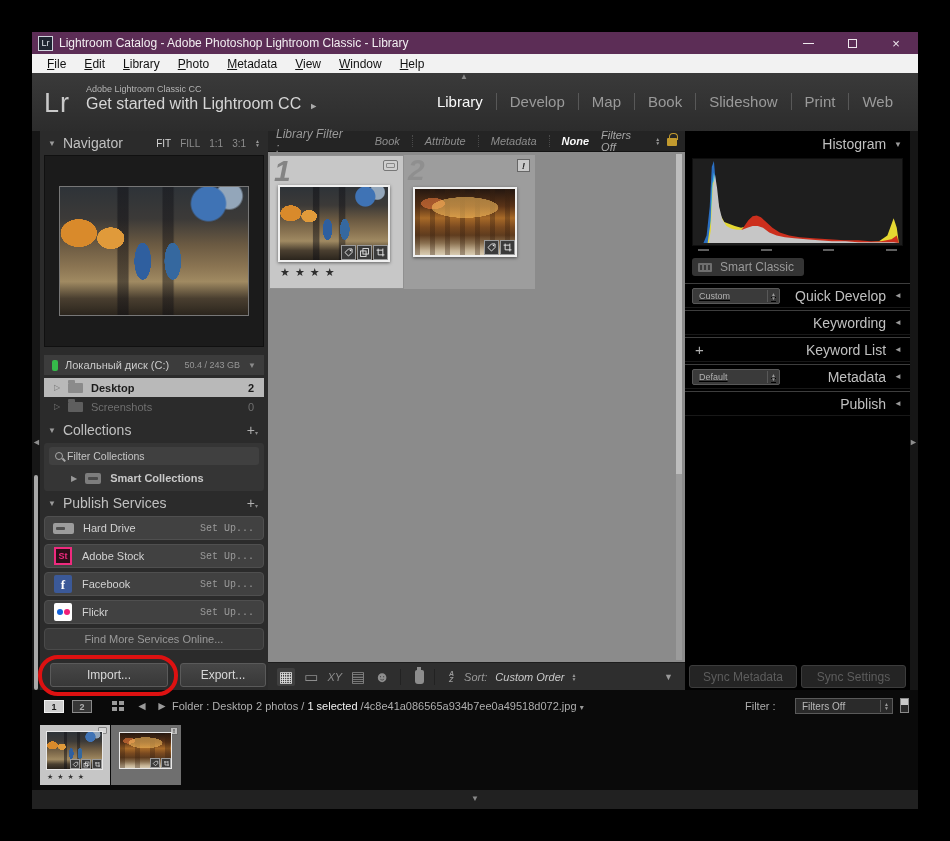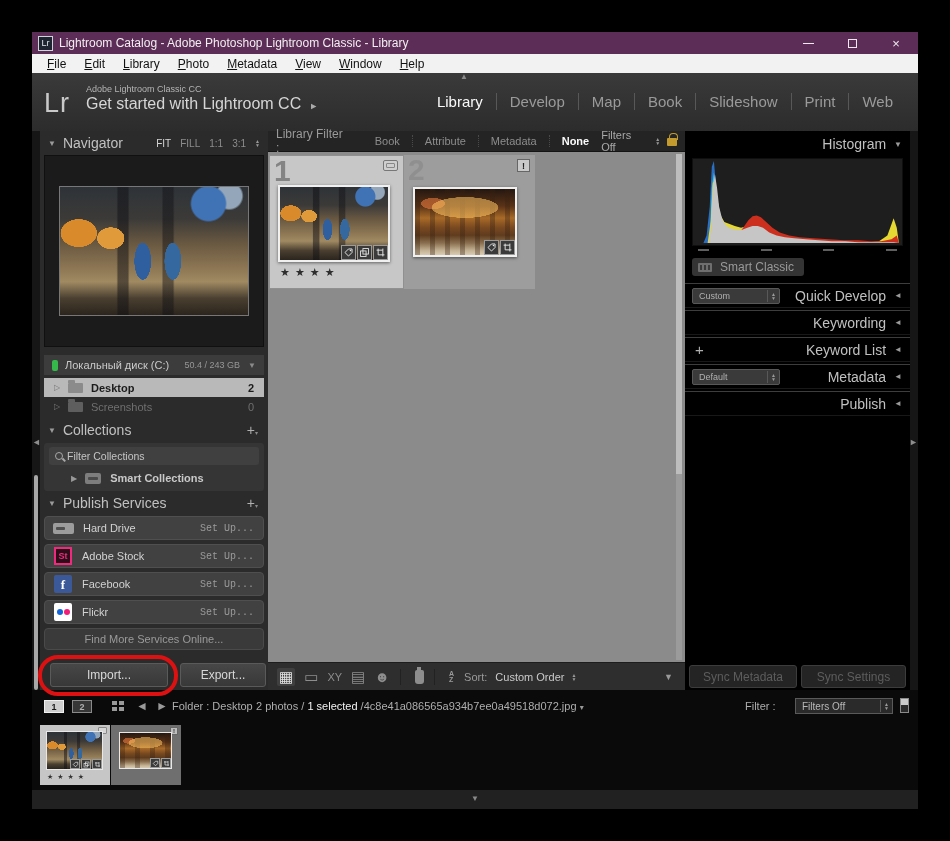--- a/index.html
+++ b/index.html
@@ -107,21 +107,21 @@
   .fl-ic { width:18px; height:18px; background:#fff; border-radius:2px; margin:0 10px 0 9px; display:flex; align-items:center; justify-content:center; gap:1px; }
   .fl-ic i { width:6px; height:6px; border-radius:50%; }
   .fl-b { background:#1464dc; } .fl-p { background:#f01e78; }
   .more-btn { position:absolute; left:4px; top:497px; width:220px; height:22px; background:#3a3a3a; border:1px solid #4a4a4a; border-radius:4px; color:#9a9a9a; font-size:11px; display:flex; align-items:center; justify-content:center; }
 
   .ie-btn { position:absolute; top:532px; height:24px; background:linear-gradient(180deg,#474747,#383838); border:1px solid #5a5a5a; border-radius:3px; color:#d8d8d8; font-size:12px; display:flex; align-items:center; justify-content:center; }
   .imp { left:10px; width:118px; }
   .exp-b { left:140px; width:86px; }
 
   
-  .center { position:absolute; left:236px; top:0; width:417px; height:100%; background:#8b8b8b; }
+  .center { position:absolute; left:236px; top:0; width:417px; height:100%; background:#8b8b8b;font-style:italic; }
   .fbar { position:absolute; left:0; top:0; width:100%; height:21px; background:#242424; border-bottom:1px solid #141414; display:flex; align-items:center; }
   .fbar-label { color:#9a9a9a; font-size:12px; margin-left:8px; }
   .fbar-opt { color:#8d8d8d; font-size:11px; padding:0 12px; border-left:1px dotted #4a4a4a; margin-left:0; }
   .fbar-opt:nth-child(2){ border-left:none; margin-left:14px; }
   .fbar-opt.active { color:#fafafa; font-weight:bold; }
   .fbar-right { margin-left:auto; display:flex; align-items:center; gap:7px; padding-right:8px; }
   .fbar-preset { color:#a8a8a8; font-size:11px; }
   .lock { width:10px; height:8px; background:#c29a2e; border-radius:1px; position:relative; margin-bottom:-2px; }
   .lock::before { content:""; position:absolute; left:1.5px; top:-5px; width:7px; height:6px; border:1.5px solid #c29a2e; border-bottom:none; border-radius:4px 4px 0 0; }
 
@@ -160,21 +160,21 @@
   .rpanel { position:absolute; right:8px; top:0; width:225px; height:100%; background:#000000; }
   .rhead { position:absolute; left:0; width:100%; height:24px; display:flex; align-items:center; justify-content:flex-end; color:#c0c0c0; font-size:14px; }
   .rhead .tri { font-size:8px; color:#9a9a9a; margin:0 8px; }
   .hist-box { position:absolute; left:7px; top:27px; width:211px; height:88px; background:#1e1e1e; border:1px solid #0f0f0f; }
   .hist-box svg { width:100%; height:100%; display:block; }
   .hist-ticks { position:absolute; left:7px; top:118px; width:211px; display:flex; justify-content:space-between; padding:0 6px; }
   .hist-ticks i { width:11px; height:2px; background:#5f5f5f; }
   .sp-row { position:absolute; left:7px; top:127px; height:18px; display:flex; align-items:center; background:#343434; border-radius:3px; padding:0 10px 0 6px; color:#9a9a9a; font-size:12px; }
   .sp-ic { width:14px; height:9px; background:#6f6f6f; border-radius:1px; margin-right:8px; position:relative; }
   .sp-ic::after{ content:""; position:absolute; left:2px; top:2px; right:2px; bottom:2px; background:repeating-linear-gradient(90deg,#3a3a3a 0 2px,transparent 2px 4px); }
-  .rsec { position:absolute; left:0; width:100%; height:25px; border-top:1px solid #3d3d3d; border-bottom:1px solid #181818; display:flex; align-items:center; }
+  .rsec { position:absolute; left:0; width:100%; height:25px; border-top:1px solid #3d3d3d; border-bottom:1px solid #181818; display:flex; align-items:center;text-decoration:underline; }
   .rsec .title { margin-left:auto; color:#c0c0c0; font-size:14px; }
   .rsec .tri { font-size:8px; color:#9a9a9a; margin:0 8px; }
   .drop { width:88px; height:16px; background:#3a3a3a; border:1px solid #585858; border-radius:2px; margin-left:7px; display:flex; align-items:center; color:#b0b0b0; font-size:9px; }
   .drop span.val { padding-left:6px; }
   .drop .spin { margin-left:auto; border-left:1px solid #585858; padding:2px 3px; }
   .rplus { color:#b0b0b0; font-size:15px; margin-left:10px; }
   .sync-btn { position:absolute; top:534px; height:23px; background:#242424; border:1px solid #3c3c3c; border-radius:3px; color:#5d5d5d; font-size:12px; display:flex; align-items:center; justify-content:center; }
   .syncm { left:4px; width:108px; }
   .syncs { left:116px; width:105px; }
 

